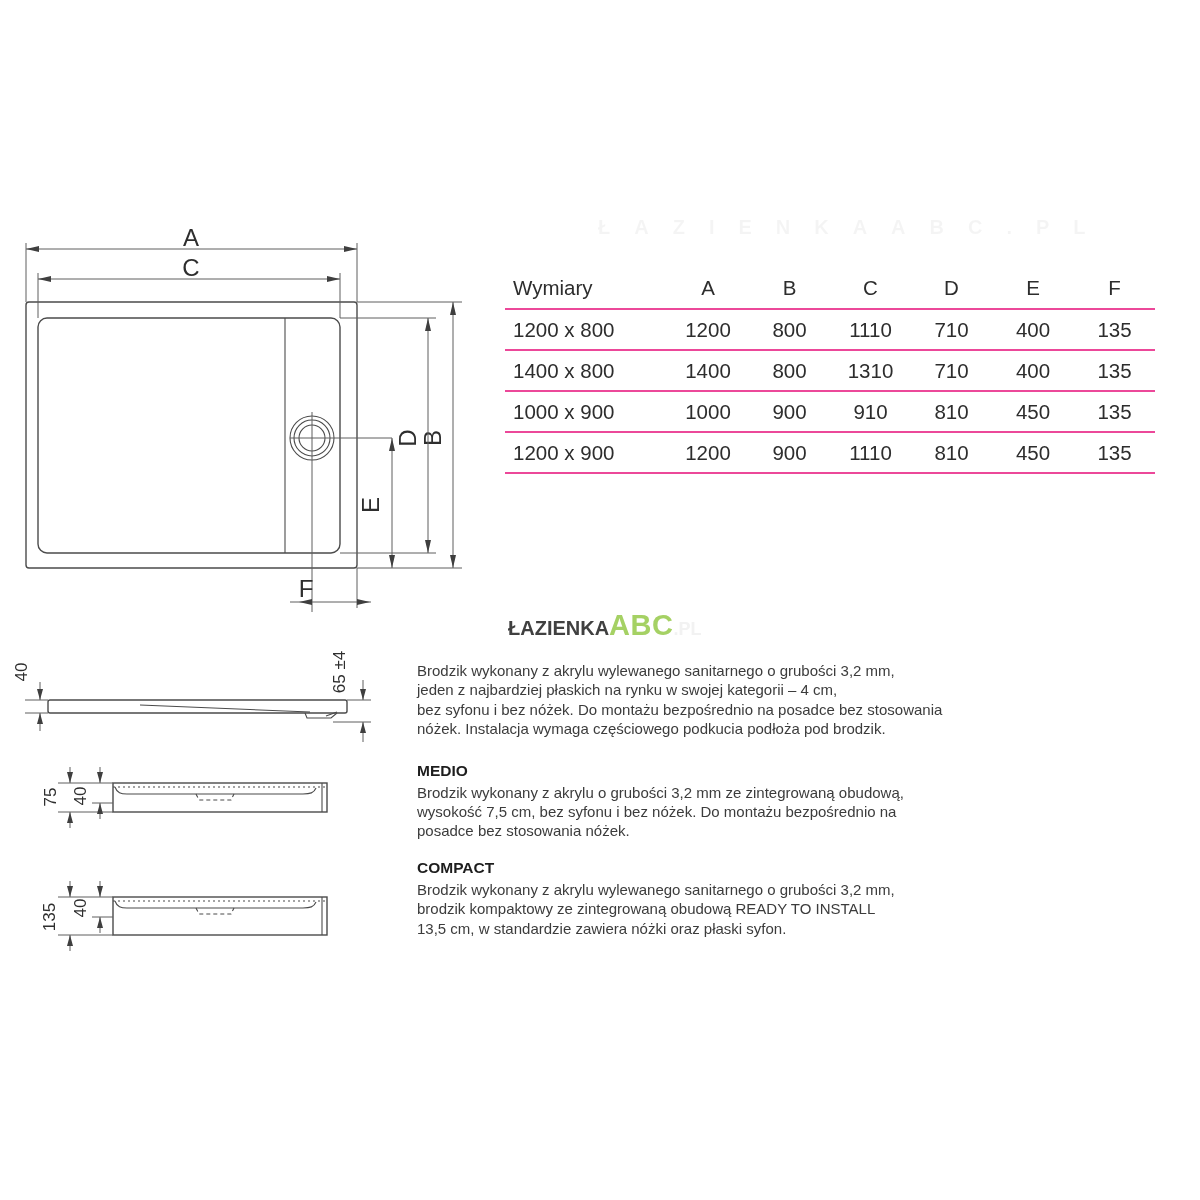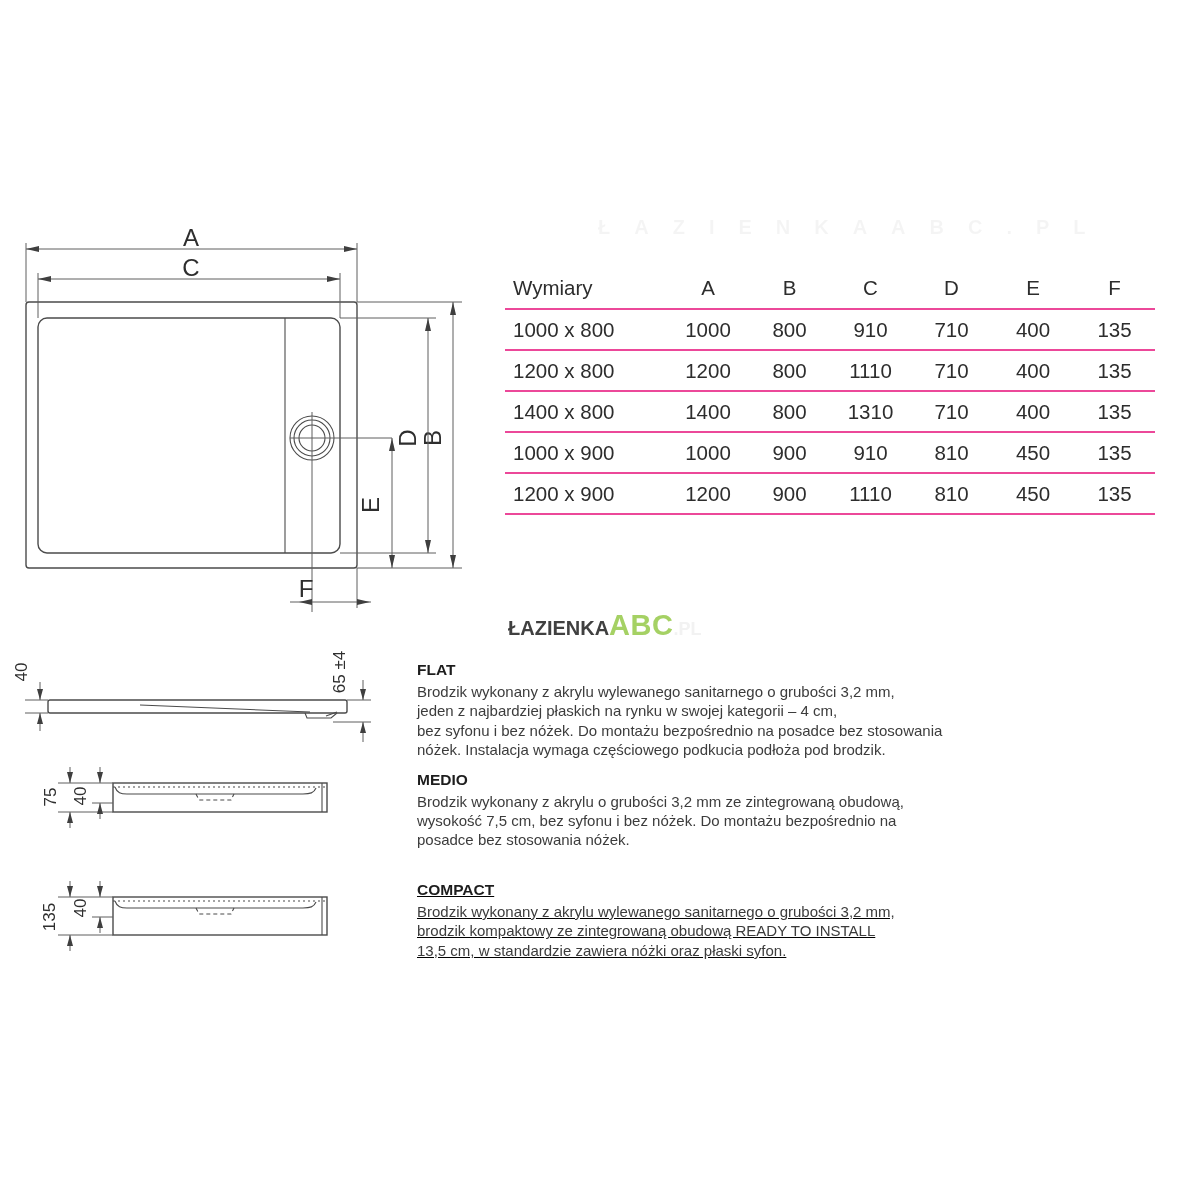--- a/index.html
+++ b/index.html
@@ -22,22 +22,22 @@
              font-size:20.5px;color:#2d2d2d;}
   .dim-table th,.dim-table td{font-weight:normal;height:39px;padding:0;
              border-bottom:2px solid #ec4899;text-align:center;vertical-align:middle;}
   .dim-table th:first-child,.dim-table td:first-child{text-align:left;padding-left:8px;}
   .dim-table thead th{height:40px;}
 
   
   .descriptions{width:565px;}
   .desc-title{font-size:15.5px;font-weight:bold;color:#1d1d1d;margin:0 0 3px 0;}
   .desc-body{font-size:15px;line-height:19.4px;color:#3c3c3c;white-space:pre-line;margin:0;}
-  .desc-block.gap-medio{margin-top:11px;}
-  .desc-block.gap-compact{margin-top:31px;text-decoration:underline;}
+  .desc-block.gap-medio{margin-top:23px;}
+  .desc-block.gap-compact{margin-top:18px;}
 
   
   .watermark{white-space:nowrap;font-weight:bold;}
   .watermark .wm-prefix{font-size:20px;color:#404040;}
   .watermark .wm-brand{font-size:29px;color:#a5d164;letter-spacing:0.5px;}
   .watermark .wm-suffix{font-size:18px;color:#f2f2f2;}
   .top-watermark{font-size:20px;font-weight:bold;color:rgba(0,0,0,0.045);
                  letter-spacing:24px;white-space:nowrap;}
 </style>
 </head>
@@ -201,29 +201,20 @@
         <th>A</th>
         <th>B</th>
         <th>C</th>
         <th>D</th>
         <th>E</th>
         <th>F</th>
       </tr>
     </thead>
     <tbody>
       <tr>
-        <td>1000 x 800</td>
-        <td>1000</td>
-        <td>800</td>
-        <td>910</td>
-        <td>710</td>
-        <td>400</td>
-        <td>135</td>
-      </tr>
-      <tr>
         <td>1200 x 800</td>
         <td>1200</td>
         <td>800</td>
         <td>1110</td>
         <td>710</td>
         <td>400</td>
         <td>135</td>
       </tr>
       <tr>
         <td>1400 x 800</td>
@@ -254,21 +245,20 @@
       </tr>
     </tbody>
   </table>
 
   <div class="abs watermark" style="left:508px;top:609px;">
     <span class="wm-prefix">ŁAZIENKA</span><span class="wm-brand">ABC</span><span class="wm-suffix">.PL</span>
   </div>
 
   <div class="abs descriptions" style="left:417px;top:661px;">
     <div class="desc-block">
-      <p class="desc-title">FLAT</p>
       <p class="desc-body">Brodzik wykonany z akrylu wylewanego sanitarnego o grubości 3,2 mm,
 jeden z najbardziej płaskich na rynku w swojej kategorii – 4 cm,
 bez syfonu i bez nóżek. Do montażu bezpośrednio na posadce bez stosowania
 nóżek. Instalacja wymaga częściowego podkucia podłoża pod brodzik.</p>
     </div>
     <div class="desc-block gap-medio">
       <p class="desc-title">MEDIO</p>
       <p class="desc-body">Brodzik wykonany z akrylu o grubości 3,2 mm ze zintegrowaną obudową,
 wysokość 7,5 cm, bez syfonu i bez nóżek. Do montażu bezpośrednio na
 posadce bez stosowania nóżek.</p>

